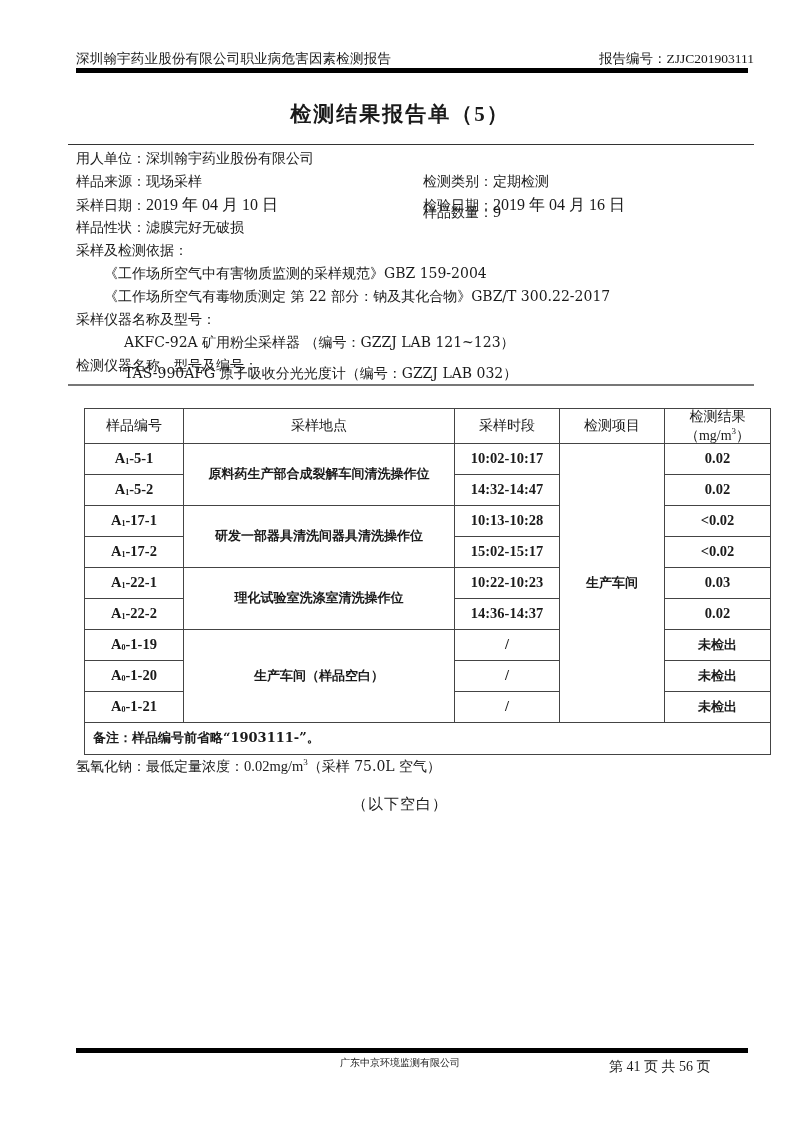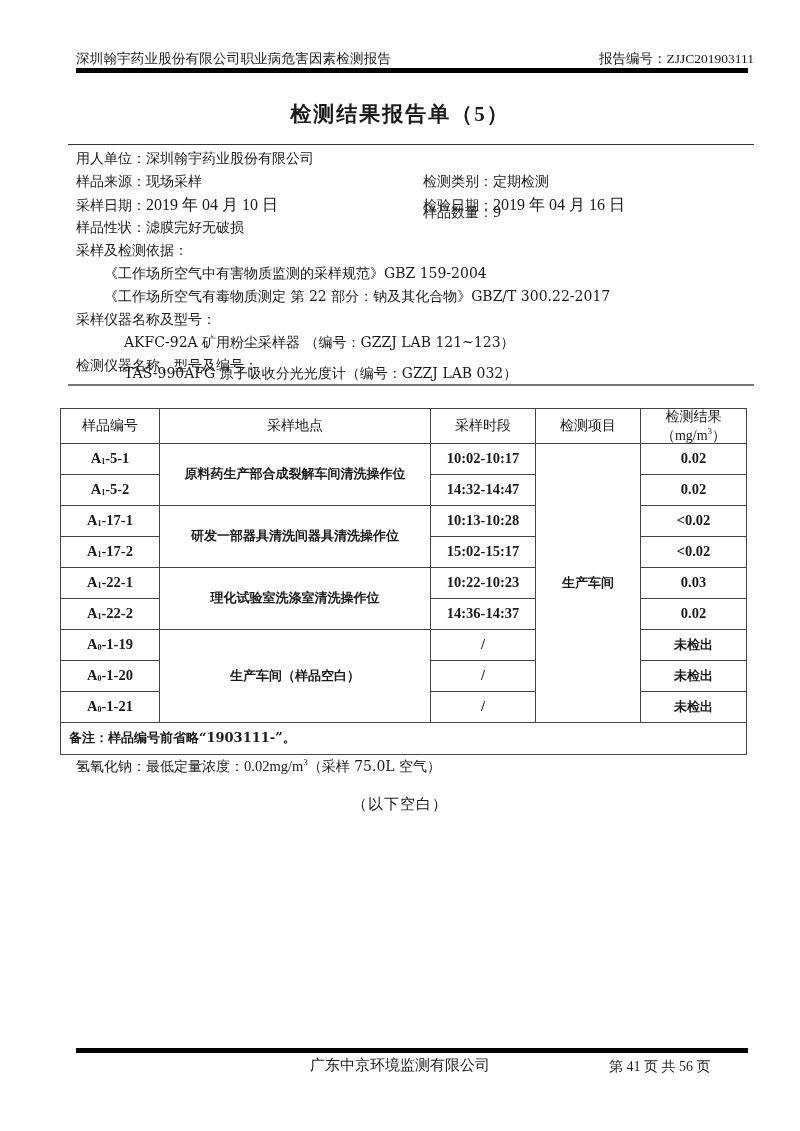--- a/index.html
+++ b/index.html
@@ -17,35 +17,35 @@
     .rule-gray { left: 68px; width: 686px; height: 2px; background: #777; }
     .title {
       left: 0; width: 800px; top: 100px; text-align: center;
       font-size: 21px; font-weight: bold; letter-spacing: 2px;
       font-family: "DejaVu Sans", sans-serif;
     }
     .title .num { font-family: "Liberation Serif", serif; font-weight: bold; }
     .info { font-size: 14px; line-height: 23px; }
     .info .en { font-family: "Liberation Serif", serif; font-size: 16px; }
     table.results {
-      position: absolute; left: 60px; top: 408px; width: 686px;
+      position: absolute; left: 84px; top: 408px; width: 686px;
       border-collapse: collapse; table-layout: fixed;
       font-size: 13px;
     }
     table.results td, table.results th {
       border: 1px solid #444; text-align: center; vertical-align: middle;
       padding: 0; font-weight: normal;
     }
     table.results th { height: 33px; font-size: 14px; line-height: 15px; }
     table.results td { height: 30px; font-weight: bold; }
     .serif-num { font-family: "Liberation Serif", serif; font-size: 14.5px; }
     .note-cell { text-align: left !important; padding-left: 8px !important; height: 31px !important; font-size: 13px; }
     .lod { left: 76px; top: 757px; font-size: 14px; }
     .blank { left: 0; width: 800px; top: 795px; text-align: center; font-size: 15px; letter-spacing: 1px; }
-    .ftr-center { left: 0; width: 800px; top: 1056px; text-align: center; font-size: 15px; font-family: "DejaVu Sans", sans-serif; }
+    .ftr-center { left: 0; width: 800px; top: 1056px; text-align: center; font-size: 10px; font-family: "DejaVu Sans", sans-serif; }
     .ftr-right { left: 609px; top: 1058px; font-size: 14px; font-family: "Liberation Serif", serif; }
     sub.s { font-size: 8px; vertical-align: -1px; }
     sup { font-size: 9px; }
   </style>
 </head>
 <body>
 
 <div class="abs hdr-left">深圳翰宇药业股份有限公司职业病危害因素检测报告</div>
 <div class="abs hdr-right"><span class="lbl">报告编号：</span><span>ZJJC201903111</span></div>
 <div class="abs rule-thick" style="top:68px;"></div>

